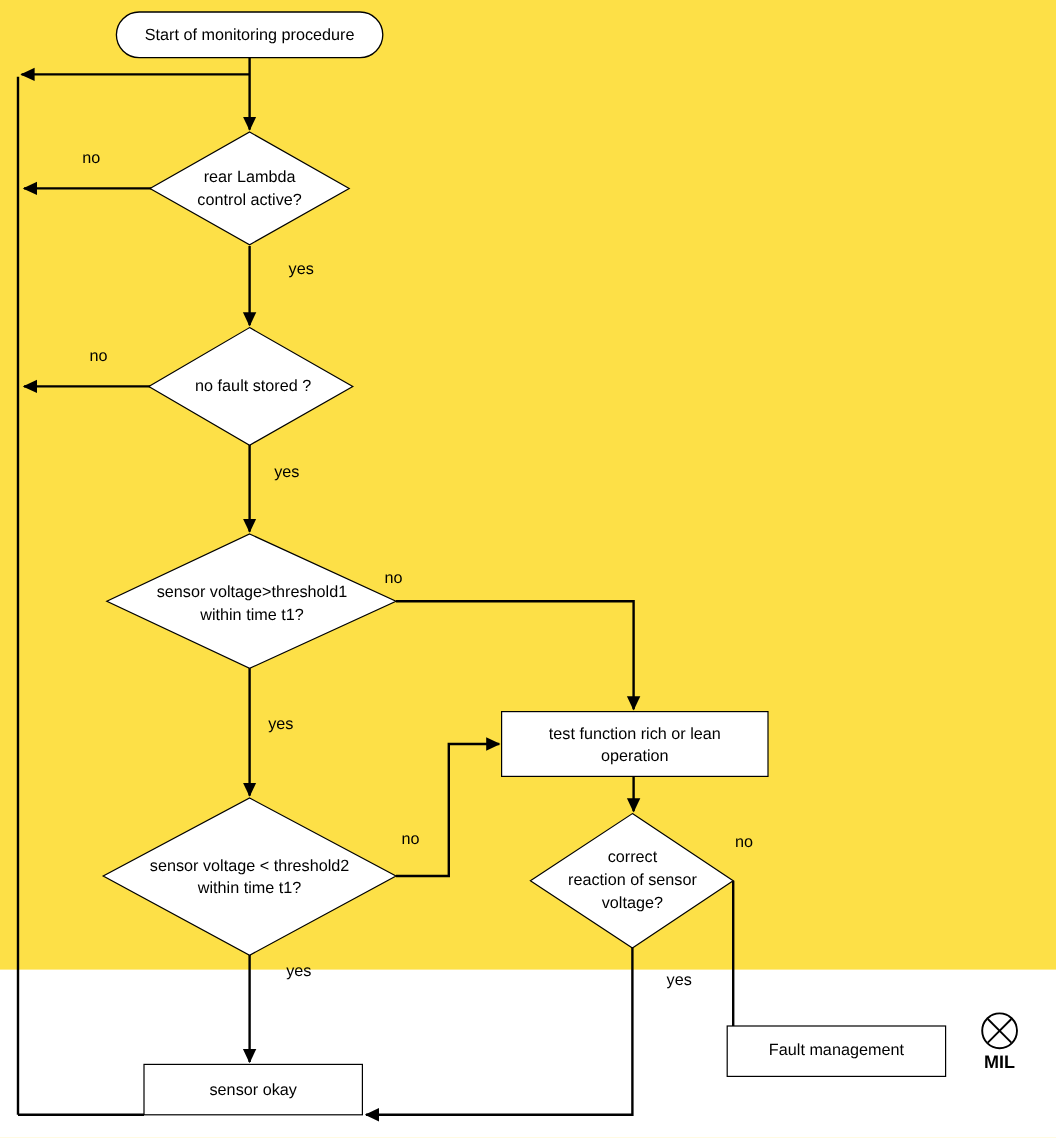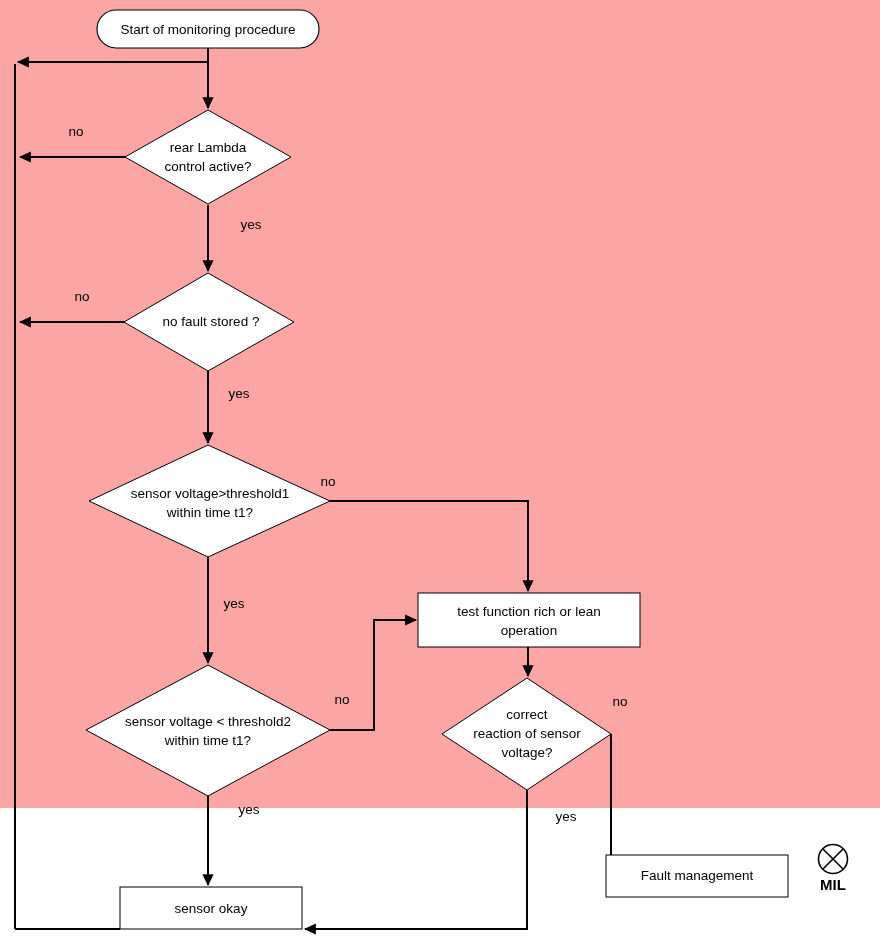--- a/index.html
+++ b/index.html
@@ -10,21 +10,21 @@
   body {
     width: 880px;
     height: 948px;
     font-family: "Liberation Sans", sans-serif;
     overflow: hidden;
   }
   #flowchart-root {
     position: relative;
     width: 880px;
     height: 808px;
-    background: #fca5a5;
+    background: #fde047;
   }
   svg#diagram {
     display: block;
     width: 880px;
     height: 948px;
   }
   .shape-outline {
     fill: #ffffff;
     stroke: #000000;
     stroke-width: 1.1;

